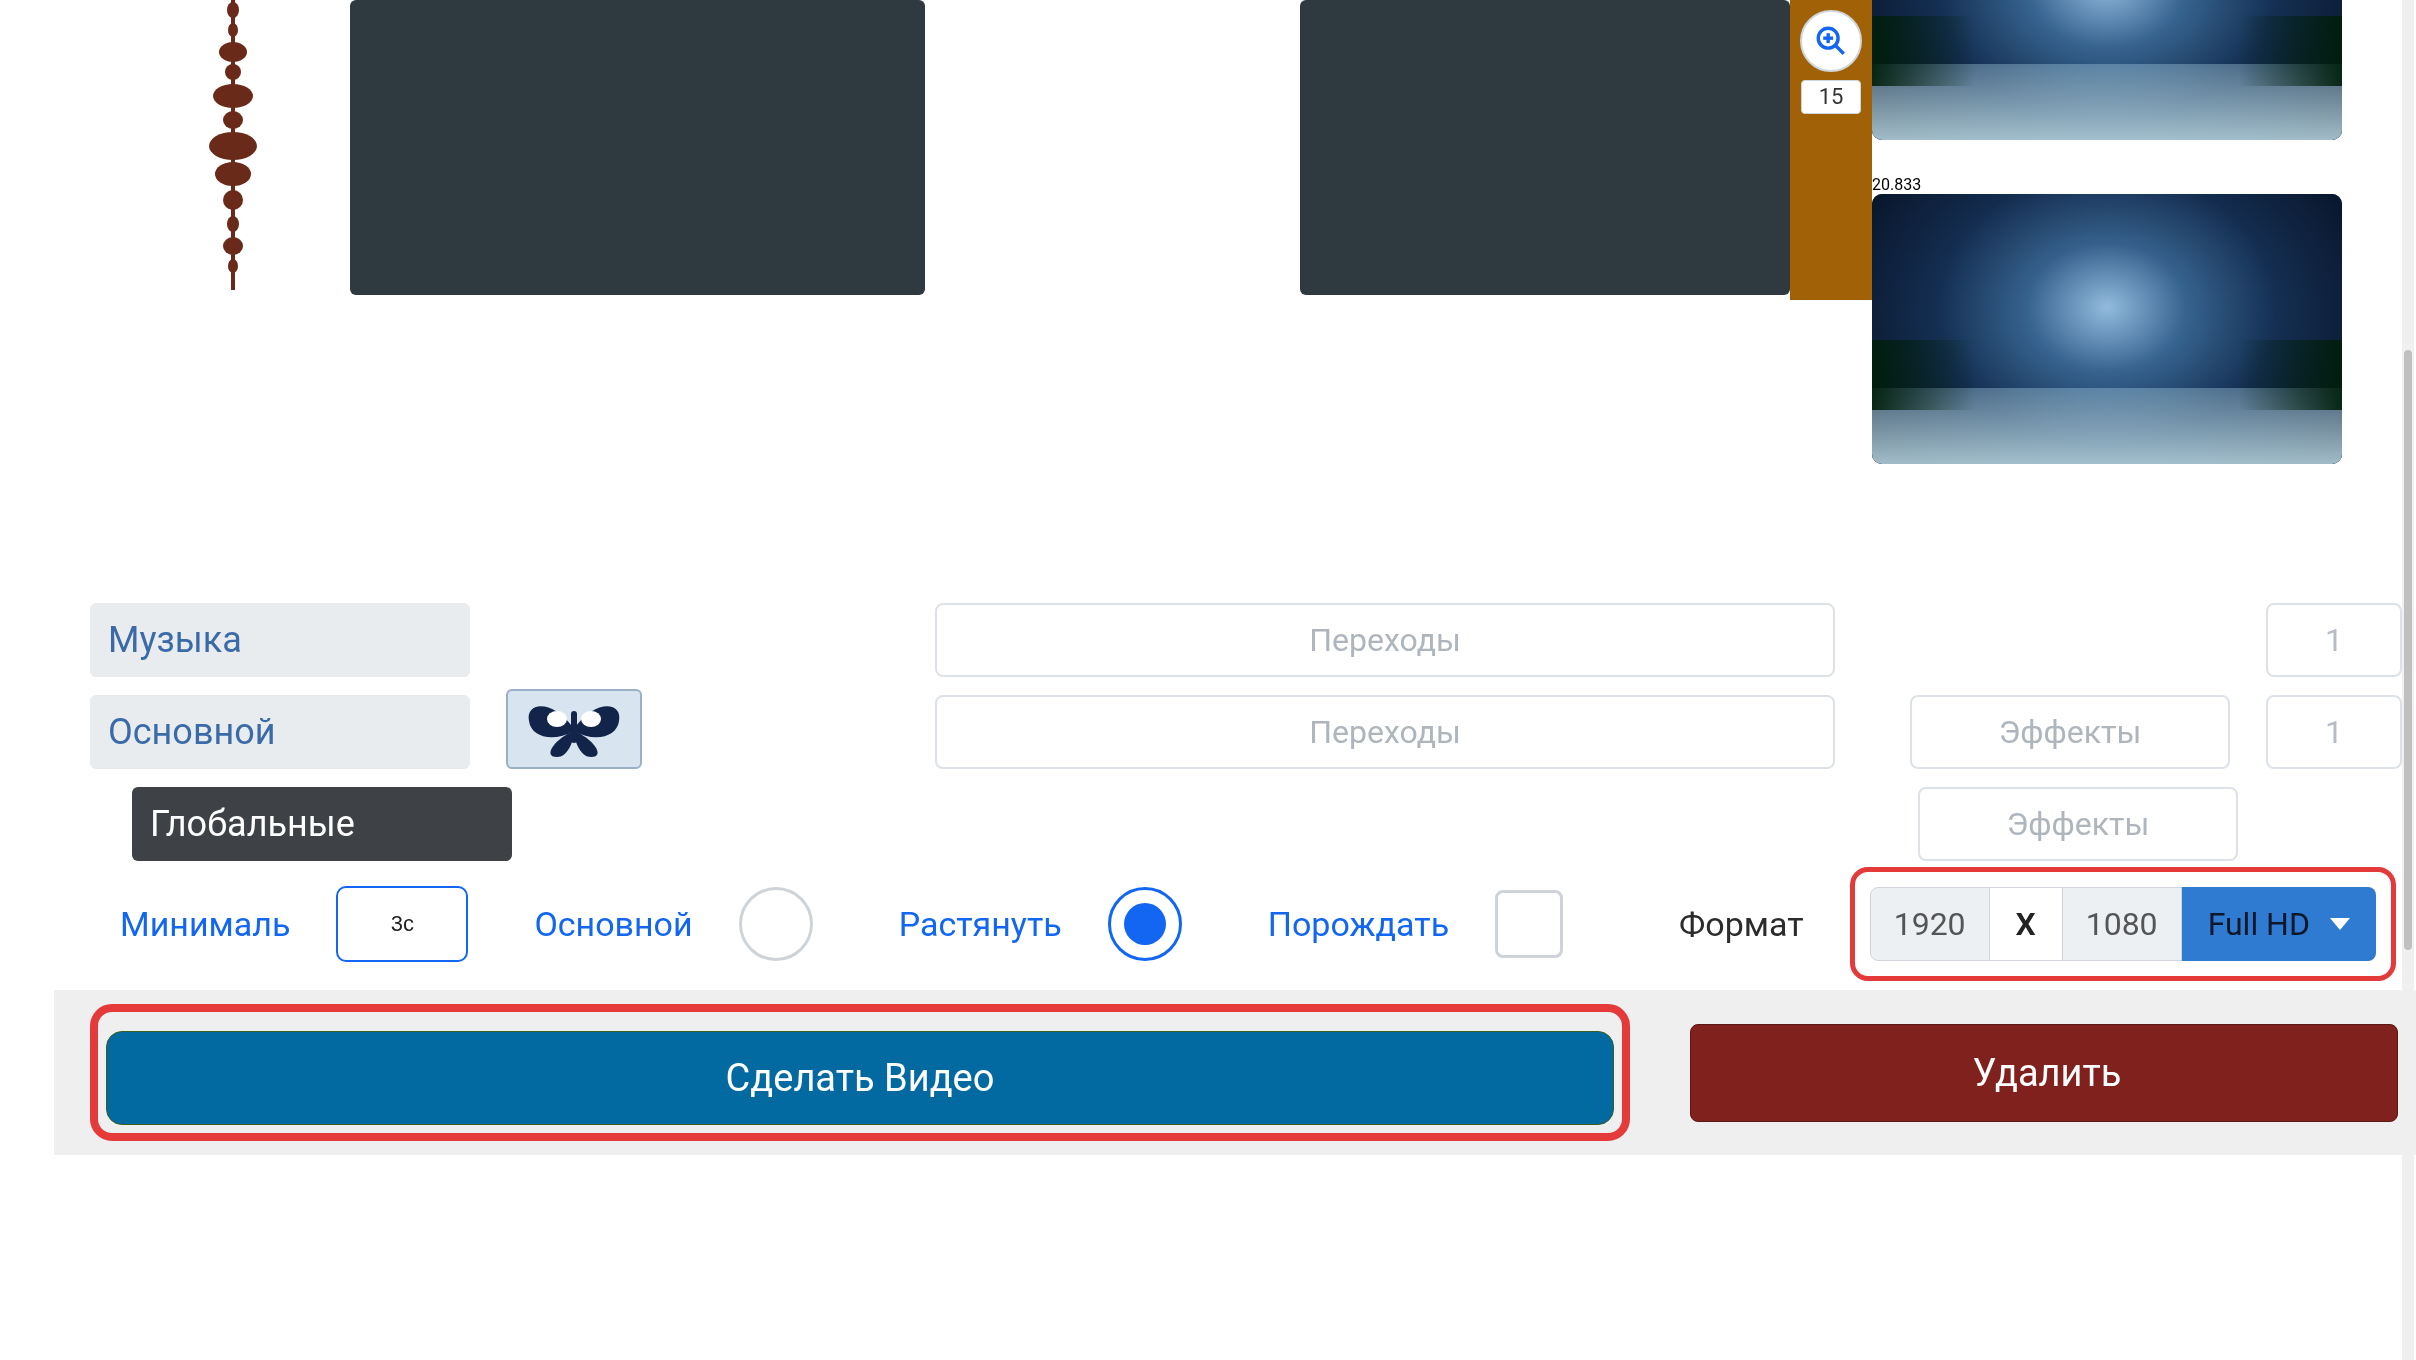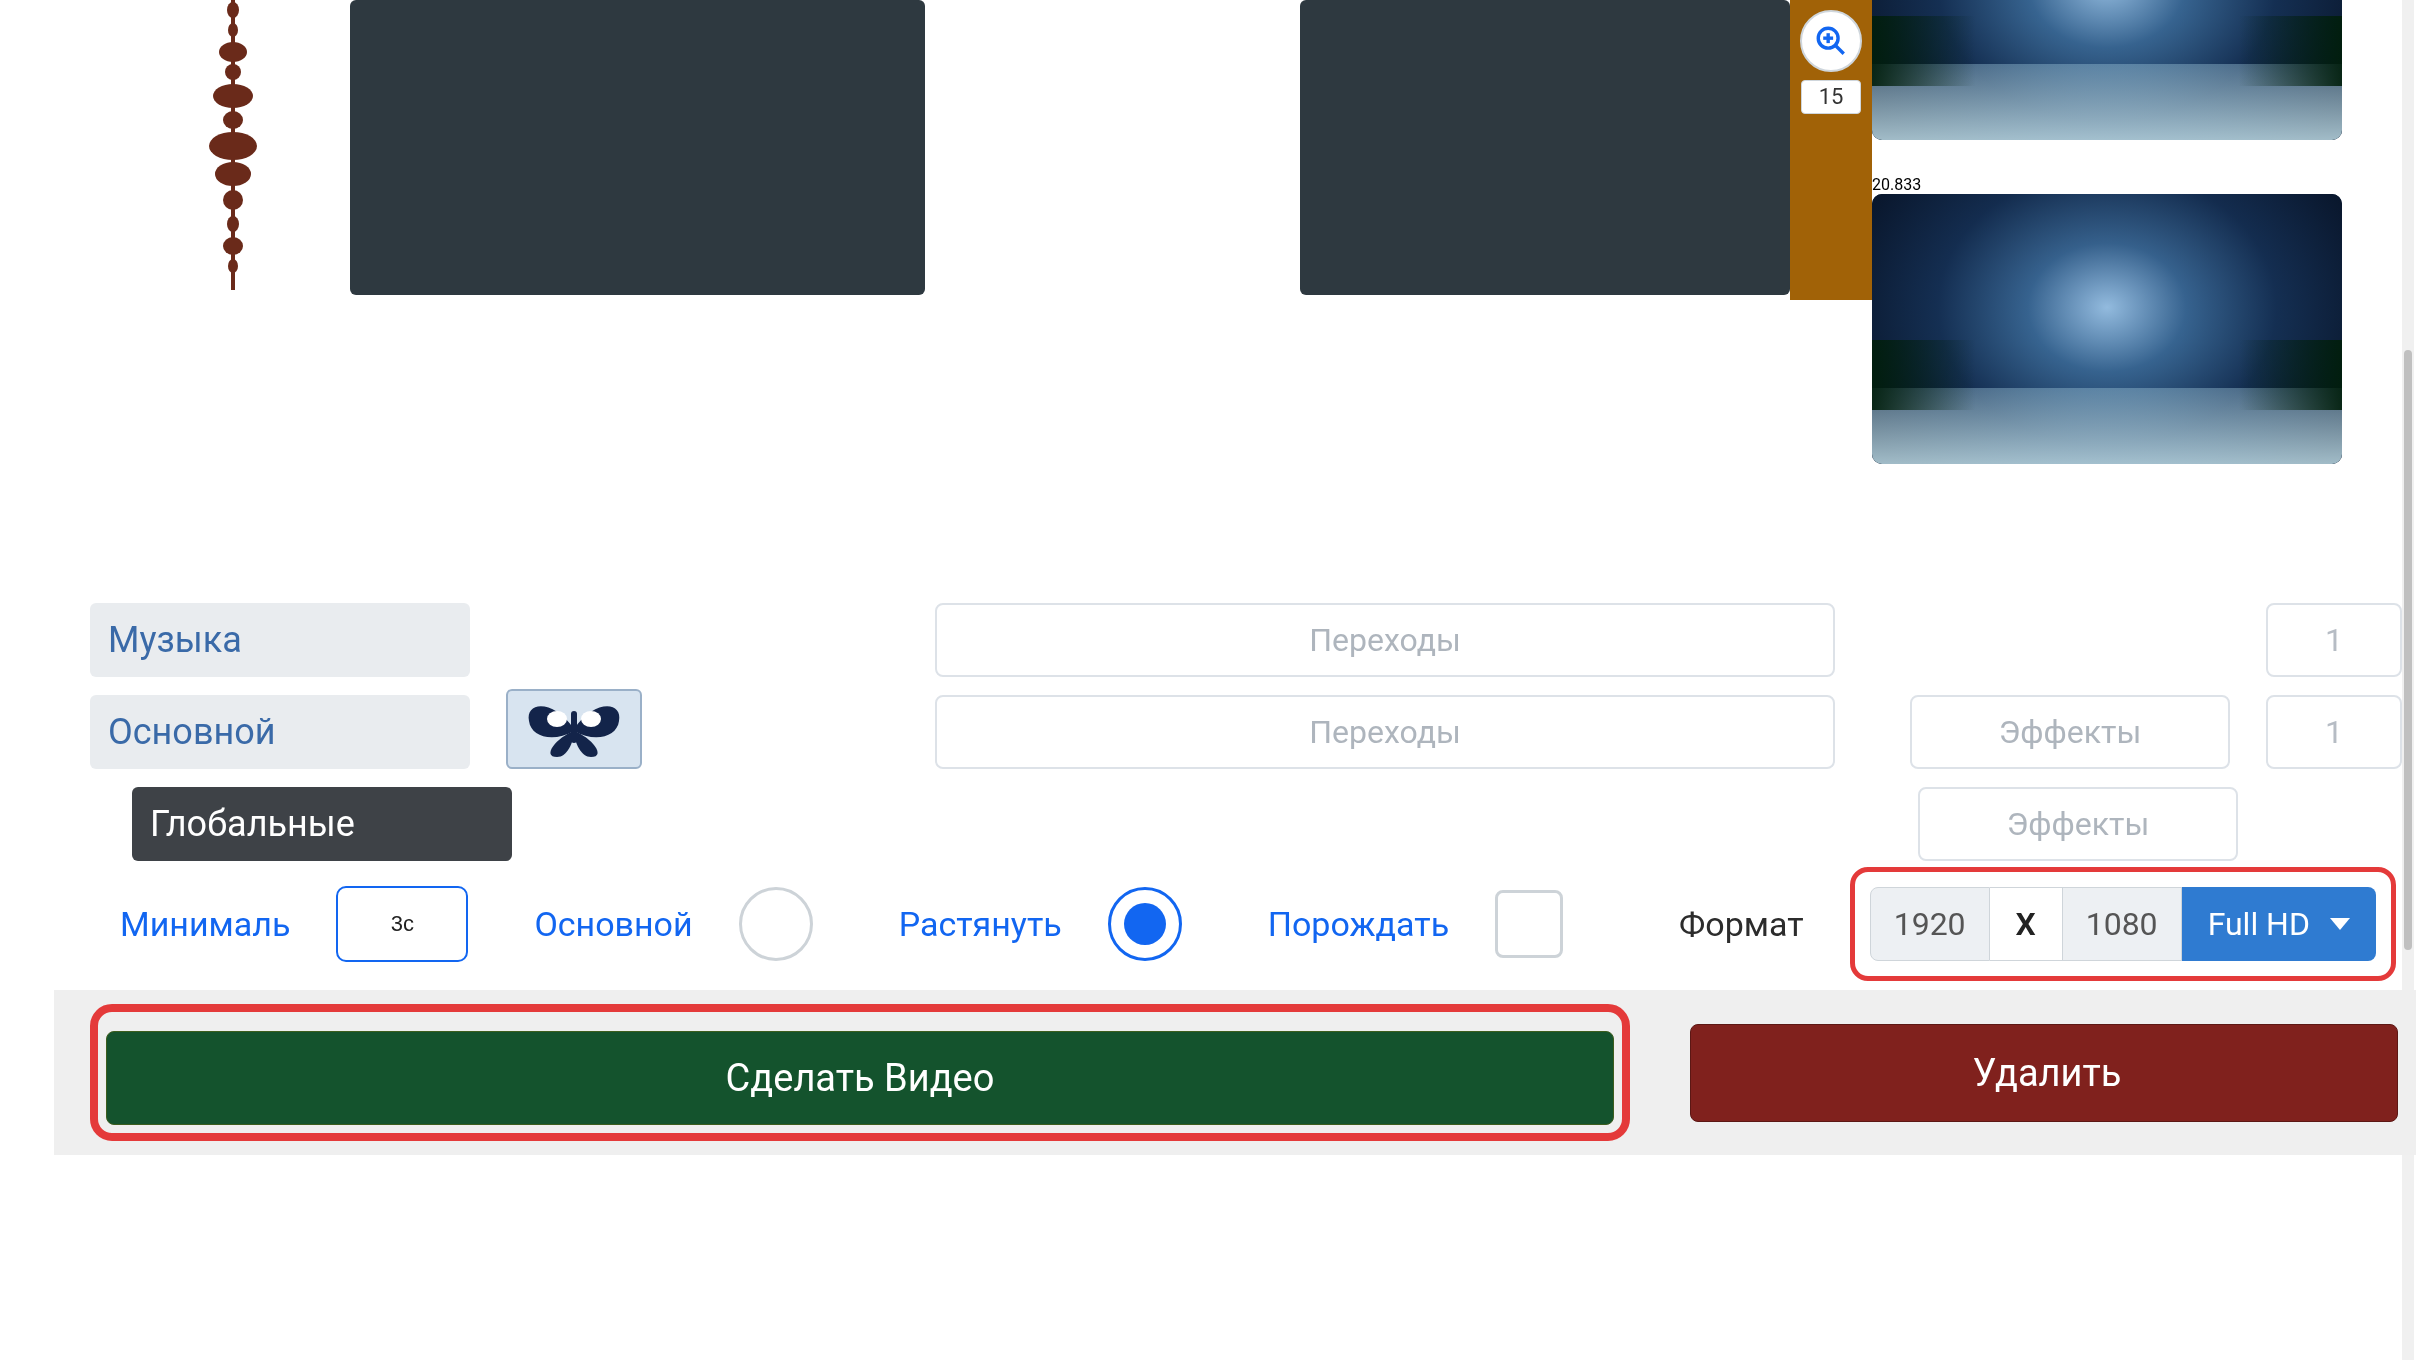--- a/index.html
+++ b/index.html
@@ -251,21 +251,21 @@
     display:flex;align-items:center;justify-content:center;
   }
   .x-sep {
     width: 72px; height:74px;
     background:#fff; border-top:1px solid #cfd5da; border-bottom:1px solid #cfd5da;
     display:flex;align-items:center;justify-content:center;
     font-size:32px; font-weight:600; color:#222;
   }
   .preset-dd {
     height:74px; padding:0 26px;
-    background:#2f7bd1; color:#ffffff; font-size:32px;
+    background:#2f7bd1; color:#0f172a; font-size:32px;
     display:flex;align-items:center; gap:20px;
     border-radius: 0 8px 8px 0;
   }
   .caret-down {
     width: 0; height: 0;
     border-left: 10px solid transparent;
     border-right: 10px solid transparent;
     border-top: 12px solid #fff;
   }
 
@@ -284,23 +284,23 @@
   .make-wrap {
     flex:1;
     border: 8px solid #e43a3a;
     border-radius: 22px;
     padding: 8px;
     display:flex;
   }
   .make-btn {
     flex:1;
     height: 94px;
-    background:#14532d;
+    background:#0369a1;
     border:1px solid #3d5e1e;
-    border-radius: 8px;
+    border-radius: 16px;
     color:#fff;
     font-size:38px;
     display:flex;align-items:center;justify-content:center;margin-top:11px;
   }
   .delete-btn {
     width: 708px;
     height: 98px;
     background:#80211d;
     border:1px solid #5c1714;
     border-radius:8px;

